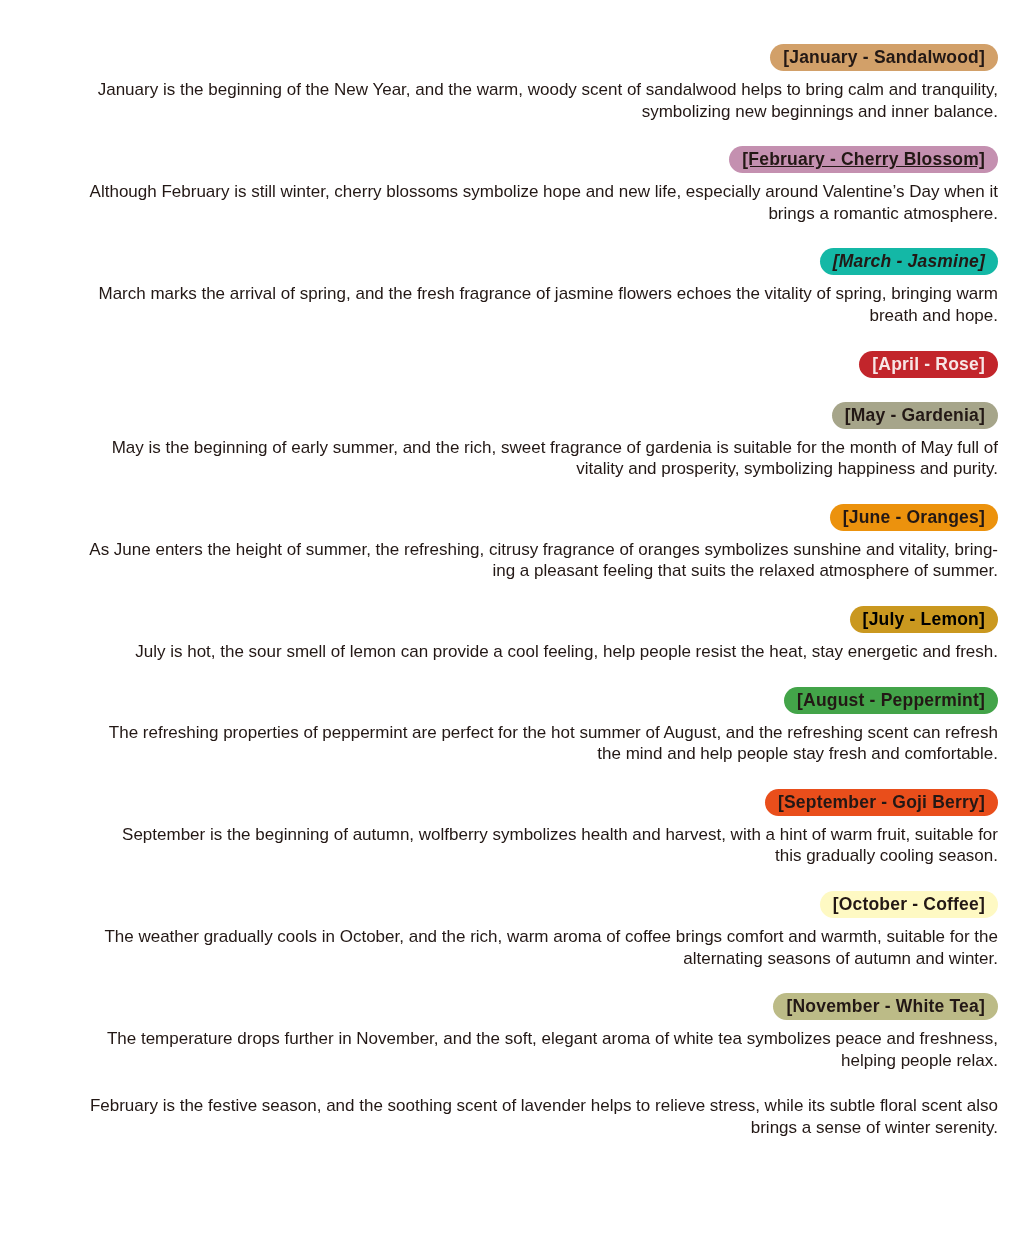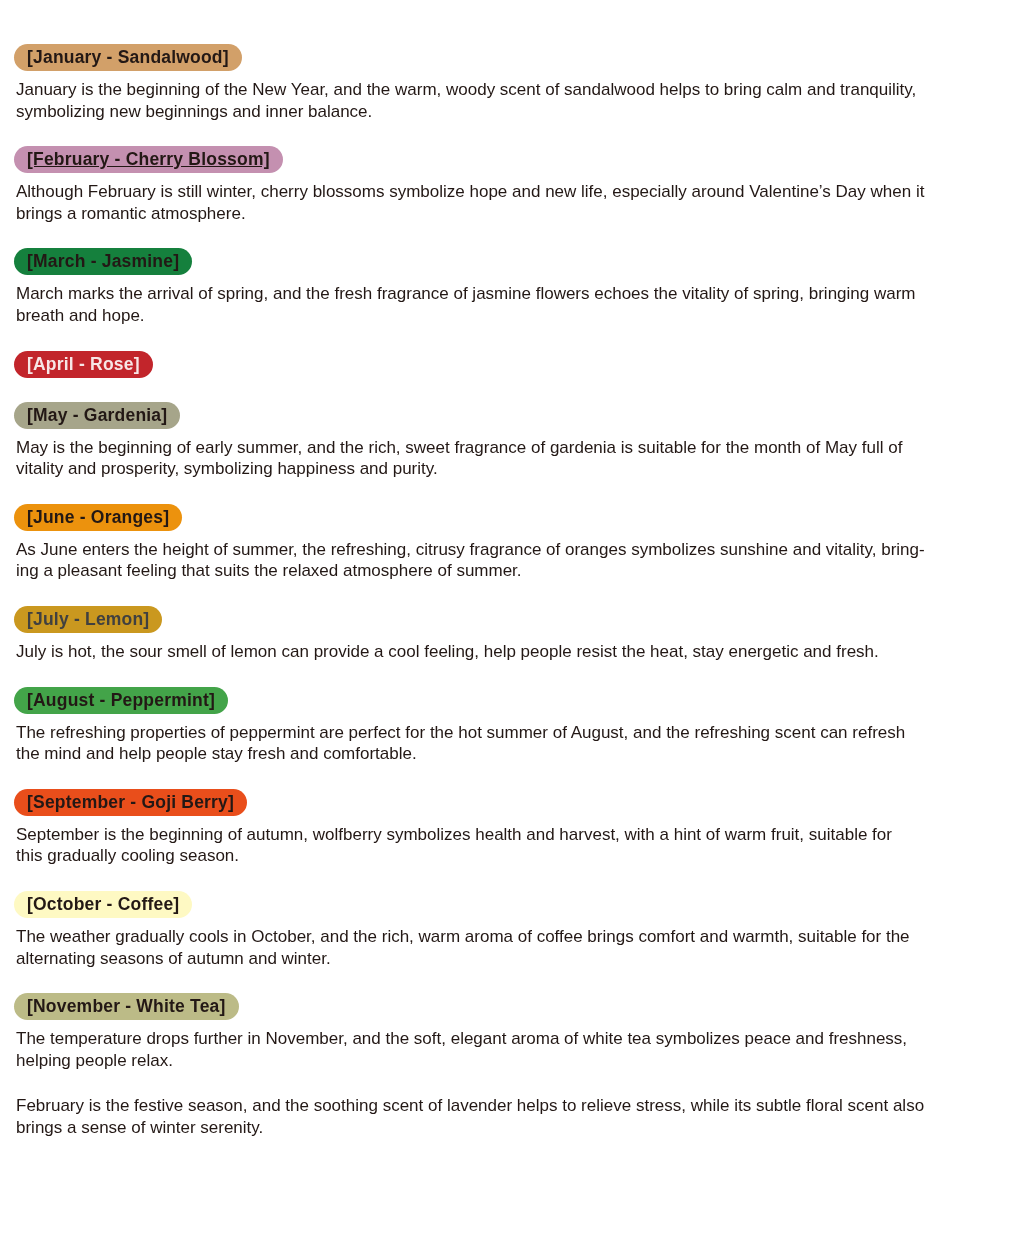--- a/index.html
+++ b/index.html
@@ -11,21 +11,22 @@
     width: 1024px;
     height: 1236px;
     font-family: "Liberation Sans", "DejaVu Sans", sans-serif;
     color: #231815;
     overflow: hidden;
   }
   .page {
     box-sizing: border-box;
     width: 1024px;
     height: 1236px;
-    padding: 44px 18px 0 14px;
+    padding: 44px 26px 0 14px;
+    text-align: right;
   }
   .month-section {
     margin-bottom: 24px;
   }
   .month-badge {
     display: inline-block;
     box-sizing: border-box;
     height: 27px;
     padding: 0 13px;
     border-radius: 14px;
@@ -58,21 +59,21 @@
 
   <div class="month-section">
     <span class="month-badge" style="background: rgb(196, 144, 176); color: rgb(35, 24, 21); text-decoration: underline;">
       <span class="month-badge-label">[February - Cherry Blossom]</span>
     </span>
     <div class="month-desc">Although February is still winter, cherry blossoms symbolize hope and new life, especially around Valentine’s Day when it
 brings a romantic atmosphere.</div>
   </div>
 
   <div class="month-section">
-    <span class="month-badge" style="background: #15803d; color: rgb(35, 24, 21);">
+    <span class="month-badge" style="background: #14b8a6; color: rgb(35, 24, 21); font-style: italic;">
       <span class="month-badge-label">[March - Jasmine]</span>
     </span>
     <div class="month-desc">March marks the arrival of spring, and the fresh fragrance of jasmine flowers echoes the vitality of spring, bringing warm
 breath and hope.</div>
   </div>
 
   <div class="month-section">
     <span class="month-badge" style="background: rgb(194, 37, 43); color: rgb(247, 230, 230);">
       <span class="month-badge-label">[April - Rose]</span>
     </span>
@@ -88,21 +89,21 @@
 
   <div class="month-section">
     <span class="month-badge" style="background: rgb(236, 146, 13); color: rgb(35, 24, 21);">
       <span class="month-badge-label">[June - Oranges]</span>
     </span>
     <div class="month-desc">As June enters the height of summer, the refreshing, citrusy fragrance of oranges symbolizes sunshine and vitality, bring-
 ing a pleasant feeling that suits the relaxed atmosphere of summer.</div>
   </div>
 
   <div class="month-section">
-    <span class="month-badge" style="background: rgb(202, 152, 31); color: #404040;">
+    <span class="month-badge" style="background: rgb(202, 152, 31); color: #000000;">
       <span class="month-badge-label">[July - Lemon]</span>
     </span>
     <div class="month-desc">July is hot, the sour smell of lemon can provide a cool feeling, help people resist the heat, stay energetic and fresh.</div>
   </div>
 
   <div class="month-section">
     <span class="month-badge" style="background: rgb(67, 164, 73); color: rgb(35, 24, 21);">
       <span class="month-badge-label">[August - Peppermint]</span>
     </span>
     <div class="month-desc">The refreshing properties of peppermint are perfect for the hot summer of August, and the refreshing scent can refresh

